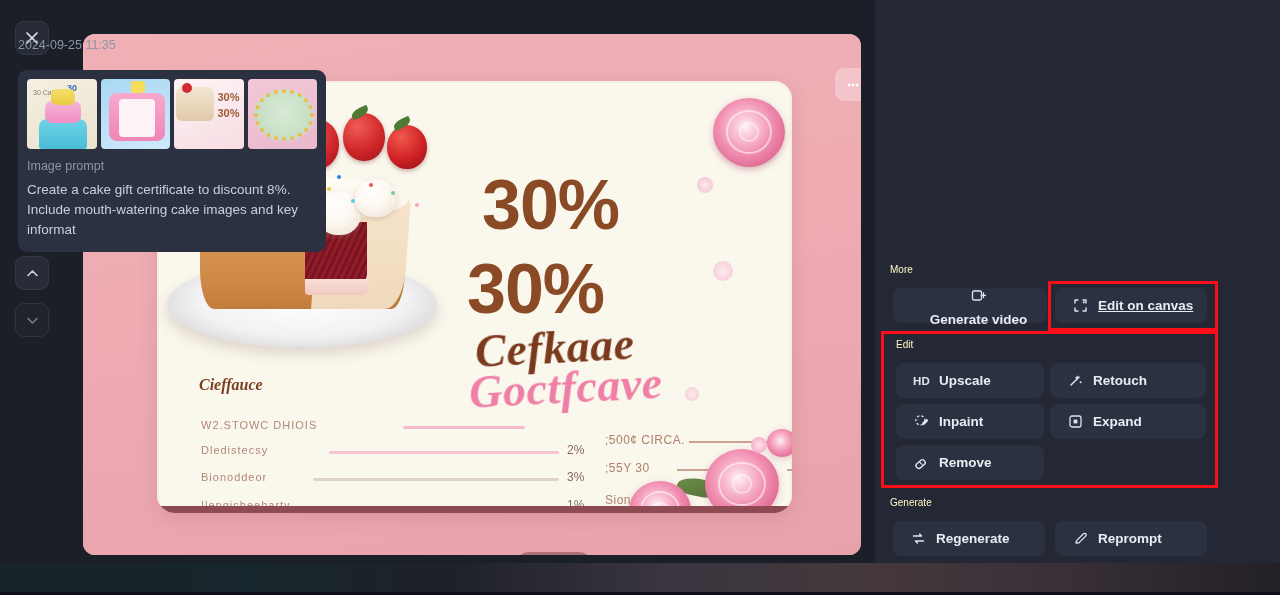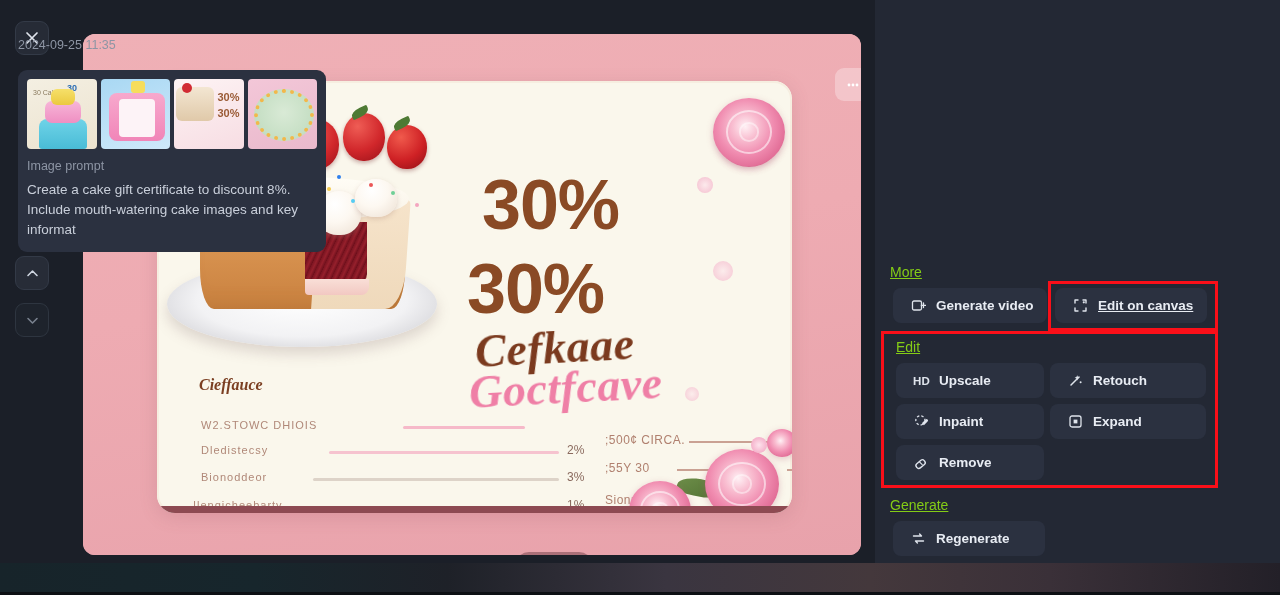--- a/index.html
+++ b/index.html
@@ -202,34 +202,34 @@
   }
   .thumbs{ display:flex; gap:4px; }
   .thumb{ width:72px; height:70px; border-radius:4px; overflow:hidden; position:relative; cursor:pointer; }
   .thumb.one{ background:linear-gradient(160deg,#f4efe2,#ece3cf); }
   .thumb.two{ background:linear-gradient(160deg,#a9d8f3,#cfe9fb); }
   .thumb.three{ background:linear-gradient(160deg,#fdf3f4,#f7dde3); }
   .thumb.four{ background:linear-gradient(160deg,#f3c7d8,#e9b9cc); }
   .tlabel{ margin-top:10px; font-size:12.5px; color:#8d95a4; }
   .ptext{ margin-top:7px; font-size:13.5px; color:#c9cfda; line-height:20px; }
 
-  .sec-label{ position:absolute; font-size:14px; color:#84cc16;text-decoration:underline; }
+  .sec-label{ position:absolute; font-size:10px; color:#fef9c3; }
   .sec-more{ left:890px; top:264px; }
   .sec-edit{ left:896px; top:339px; }
   .sec-gen { left:890px; top:497px; }
 
   .abtn{
     position:absolute; height:35px; border-radius:8px; background:#2b3140;
     display:flex; align-items:center; gap:9px; padding-left:17px;
     color:#e8ecf3; font-size:13.5px; font-weight:700; cursor:pointer;
   }
   .abtn .ic{ display:flex; align-items:center; justify-content:center; width:17px; }
   .abtn .hd{ font-size:11.5px; font-weight:700; letter-spacing:.3px; color:#dfe4ec; }
 
-  .b-genvideo { left:893px;  top:288px; width:154px; }
+  .b-genvideo { left:893px;  top:288px; width:154px;flex-direction:column; }
   .b-editcanv { left:1055px; top:288px; width:152px;text-decoration:underline; }
   .b-upscale  { left:896px;  top:363px; width:148px; }
   .b-retouch  { left:1050px; top:363px; width:156px; }
   .b-inpaint  { left:896px;  top:404px; width:148px; }
   .b-expand   { left:1050px; top:404px; width:156px; }
   .b-remove   { left:896px;  top:445px; width:148px; }
   .b-regen    { left:893px;  top:521px; width:152px; }
   .b-reprompt { left:1055px; top:521px; width:152px; }
 
   
@@ -329,21 +329,21 @@
       <div class="cl-line" style="left:246px;top:345px;width:122px;background:#f6b9c9;"></div>
 
       <div class="cl-row" style="left:44px;top:363px;">Dledistecsy</div>
       <div class="cl-line" style="left:172px;top:370px;width:230px;background:#f6c3cf;"></div>
       <div class="cl-pct" style="left:410px;top:362px;">2%</div>
 
       <div class="cl-row" style="left:44px;top:390px;">Bionoddeor</div>
       <div class="cl-line" style="left:156px;top:397px;width:246px;background:#ddd3c8;"></div>
       <div class="cl-pct" style="left:410px;top:389px;">3%</div>
 
-      <div class="cl-row" style="left:36px;top:418px;text-align:center;">Ilengicheebarty</div>
+      <div class="cl-row" style="left:44px;top:418px;text-align:center;">Ilengicheebarty</div>
       <div class="cl-line" style="left:186px;top:425px;width:216px;background:#e6dbd0;"></div>
       <div class="cl-pct" style="left:410px;top:417px;">1%</div>
 
       <div class="rt-row" style="left:448px;top:352px;">;500¢ CIRCA.</div>
       <div class="rt-dash" style="left:532px;top:360px;width:200px;"></div>
 
       <div class="rt-row" style="left:448px;top:380px;">;55Y 30</div>
       <div class="rt-dash" style="left:520px;top:388px;width:32px;"></div>
       <div class="rt-dash" style="left:572px;top:388px;width:44px;"></div>
       <div class="rt-dash" style="left:630px;top:388px;width:34px;"></div>
@@ -493,18 +493,26 @@
   <div class="abtn b-regen">
     <span class="ic">
       <svg width="15" height="15" viewBox="0 0 15 15">
         <path d="M2.5 5 H10.5 L8.6 3" stroke="#dfe4ec" stroke-width="1.4" fill="none" stroke-linecap="round" stroke-linejoin="round"></path>
         <path d="M12.5 10 H4.5 L6.4 12" stroke="#dfe4ec" stroke-width="1.4" fill="none" stroke-linecap="round" stroke-linejoin="round"></path>
       </svg>
     </span>
     <span>Regenerate</span>
   </div>
 
+  <div class="abtn b-reprompt">
+    <span class="ic">
+      <svg width="15" height="15" viewBox="0 0 15 15">
+        <path d="M3 12 L3.6 9.6 L10.4 2.8 a1.6 1.6 0 0 1 2.3 2.3 L5.9 11.9 Z" stroke="#dfe4ec" stroke-width="1.3" fill="none" stroke-linejoin="round"></path>
+      </svg>
+    </span>
+    <span>Reprompt</span>
+  </div>
 
   <div class="redbox rb-canvas"></div>
   <div class="redbox rb-edit"></div>
 
   <div class="bottom-strip"></div>
 </div>
 
 </body></html>

